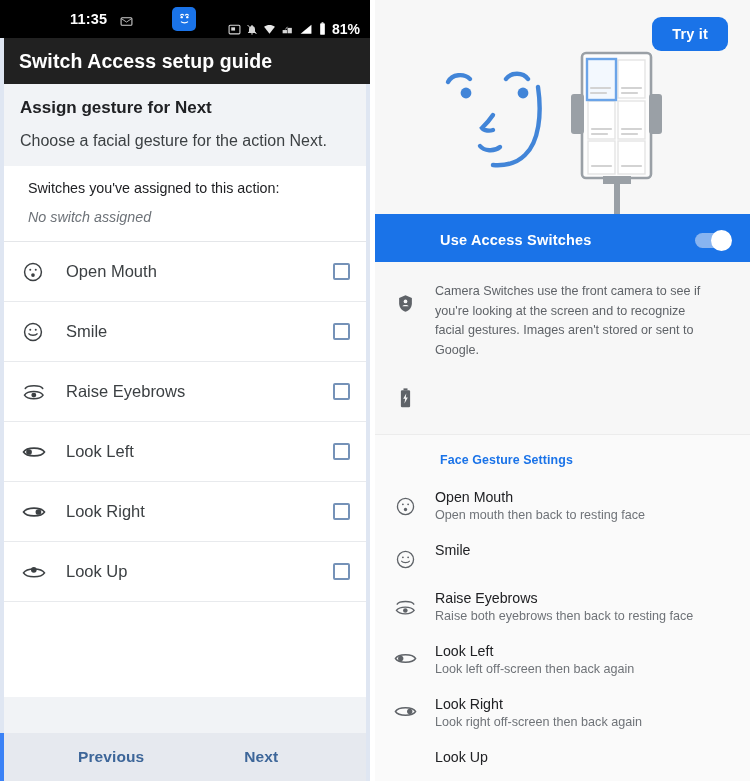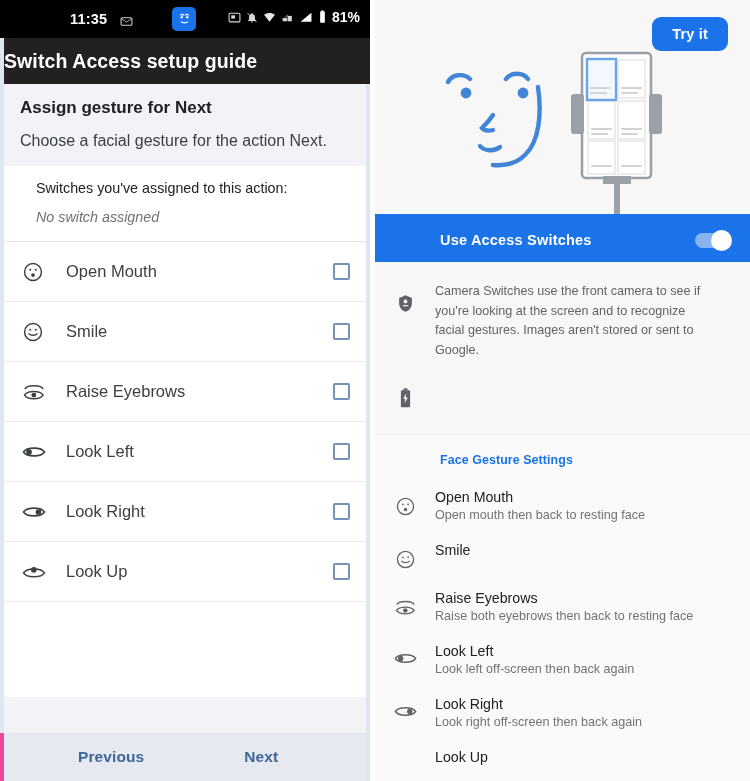--- a/index.html
+++ b/index.html
@@ -27,58 +27,58 @@
     color: #fff; font-size: 14.5px; font-weight: bold;
     letter-spacing: .2px; position:absolute; left: 70px; top: 11px;
   }
   .sb-msg-icon { position:absolute; left: 120px; top: 14px; }
   .sb-face {
     position: absolute; left: 172px; top: 7px;
     width: 24px; height: 24px; border-radius: 5px; background: #1a73e8;
     display:flex; align-items:center; justify-content:center;
   }
   .sb-right {
-    position: absolute; right: 10px; top: 9px;
+    position: absolute; right: 10px; top: 21px;
     display: flex; align-items: center; gap: 5px;
   }
   .sb-batt-text { color:#fff; font-size: 14px; font-weight: bold; }
 
   .appbar {
     background: #212121; height: 46px;
-    display: flex; align-items: center; 
+    display: flex; align-items: center; padding-left: 15px;
     border-left: 4px solid #dfe6f2;
   }
   .appbar-title { color: #fff; font-size: 19.5px; font-weight: bold; letter-spacing: .1px;}
 
   .lp-body { border-left: 4px solid #dfe6f2; border-right:4px solid #dfe6f2; height: 697px; background:#f1f3f6;}
   .lp-head-block { background: #f1f3f6; padding: 14px 16px 16px 16px; }
   .lp-h1 { font-size: 17px; font-weight: bold; color: #202124; margin-bottom: 14px; }
   .lp-sub { font-size: 16px; color: #3c4043; }
 
-  .lp-card { background: #fff; padding: 14px 16px 16px 32px; }
+  .lp-card { background: #fff; padding: 14px 16px 16px 24px; }
   .lp-card-label { font-size: 14.3px; color: #202124; margin-bottom: 13px; }
   .lp-card-value { font-size: 14.3px; color: #6d7278; font-style: italic; }
 
   .lp-list { background: #fff; border-top: 1px solid #e4e6e9; }
   .lp-row {
     display: flex; align-items: center; height: 60px;
     padding: 0 16px 0 18px; border-bottom: 1px solid #e8eaed;
   }
   .lp-row:last-child { border-bottom: none; }
   .lp-icon { width: 34px; flex: 0 0 34px; display:flex; align-items:center; }
   .lp-label { flex: 1; font-size: 16.5px; color: #3c4043; padding-left: 10px; }
   .lp-check {
     width: 17px; height: 17px; border: 2px solid #7592b8;
     border-radius: 2px; background: #fff; flex: 0 0 17px;
   }
   .lp-filler { background: #fff; height: 95px; }
 
   .lp-bottom {
     position: absolute; left: 0; bottom: 0; width: 370px; height: 48px;
-    background: #e6e9ef; border-left:4px solid #ec4899; border-right:4px solid #dfe6f2;
+    background: #e6e9ef; border-left:4px solid #3b82f6; border-right:4px solid #dfe6f2;
     display: flex; align-items: center;
   }
   .lp-btn {
     font-size: 15.5px; font-weight: bold; color: #3d6699;
     letter-spacing: .1px;
   }
   .lp-btn.prev { margin-left: 74px; }
   .lp-btn.next { margin-left: 100px; }
 
   

